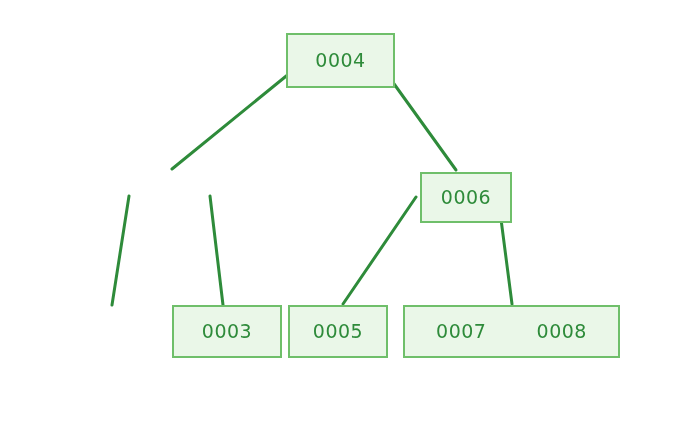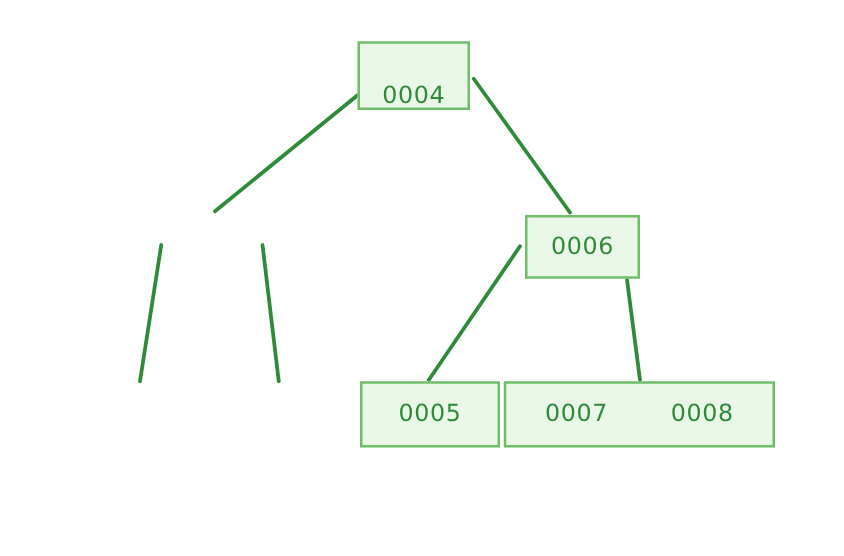--- a/index.html
+++ b/index.html
@@ -40,26 +40,26 @@
     padding: 0 26px;
   }
   .key {
     color: #2e8b3a;
     font-size: 19px;
     line-height: 1;
     letter-spacing: 0.5px;
     white-space: nowrap;
   }
   
-  #n-root   { left: 286px; top: 33px;  width: 90px; height: 55px; align-items: flex-end; }
+  #n-root   { left: 286px; top: 33px;  width: 109px; height: 55px; }
   #n-l2a    { left: 113px; top: 172px; width: 110px; height: 51px; }
   #n-l2b    { left: 400px; top: 172px; width: 92px; height: 51px; margin-left: 20px; }
   #n-leaf1  { left: 55px;  top: 305px; width: 110px; height: 53px; }
   #n-leaf2  { left: 172px; top: 305px; width: 110px; height: 53px; }
-  #n-leaf3  { left: 288px; top: 305px; width: 112px; height: 53px; }
+  #n-leaf3  { left: 288px; top: 305px; width: 100px; height: 53px; }
   #n-leaf4  { left: 403px; top: 305px; width: 217px; height: 53px; gap: 40px; }
 </style>
 </head>
 <body>
 
 <div id="canvas">
 
   <svg id="edge-layer" width="675" height="445" viewBox="0 0 675 445" xmlns="http://www.w3.org/2000/svg">
     <g id="edges" stroke="#2e8b3a" stroke-width="3" stroke-linecap="round">
         <line x1="301" y1="64" x2="172" y2="169" stroke="#2e8b3a"></line>
@@ -74,20 +74,23 @@
   <div class="node" id="n-root">
     <span class="key">0004</span>
   </div>
 
 
   <div class="node" id="n-l2b">
     <span class="key">0006</span>
   </div>
 
 
+  <div class="node" id="n-leaf2">
+    <span class="key">0003</span>
+  </div>
 
   <div class="node" id="n-leaf3">
     <span class="key">0005</span>
   </div>
 
   <div class="node node-wide" id="n-leaf4">
     <span class="key">0007</span>
     <span class="key">0008</span>
   </div>
 

